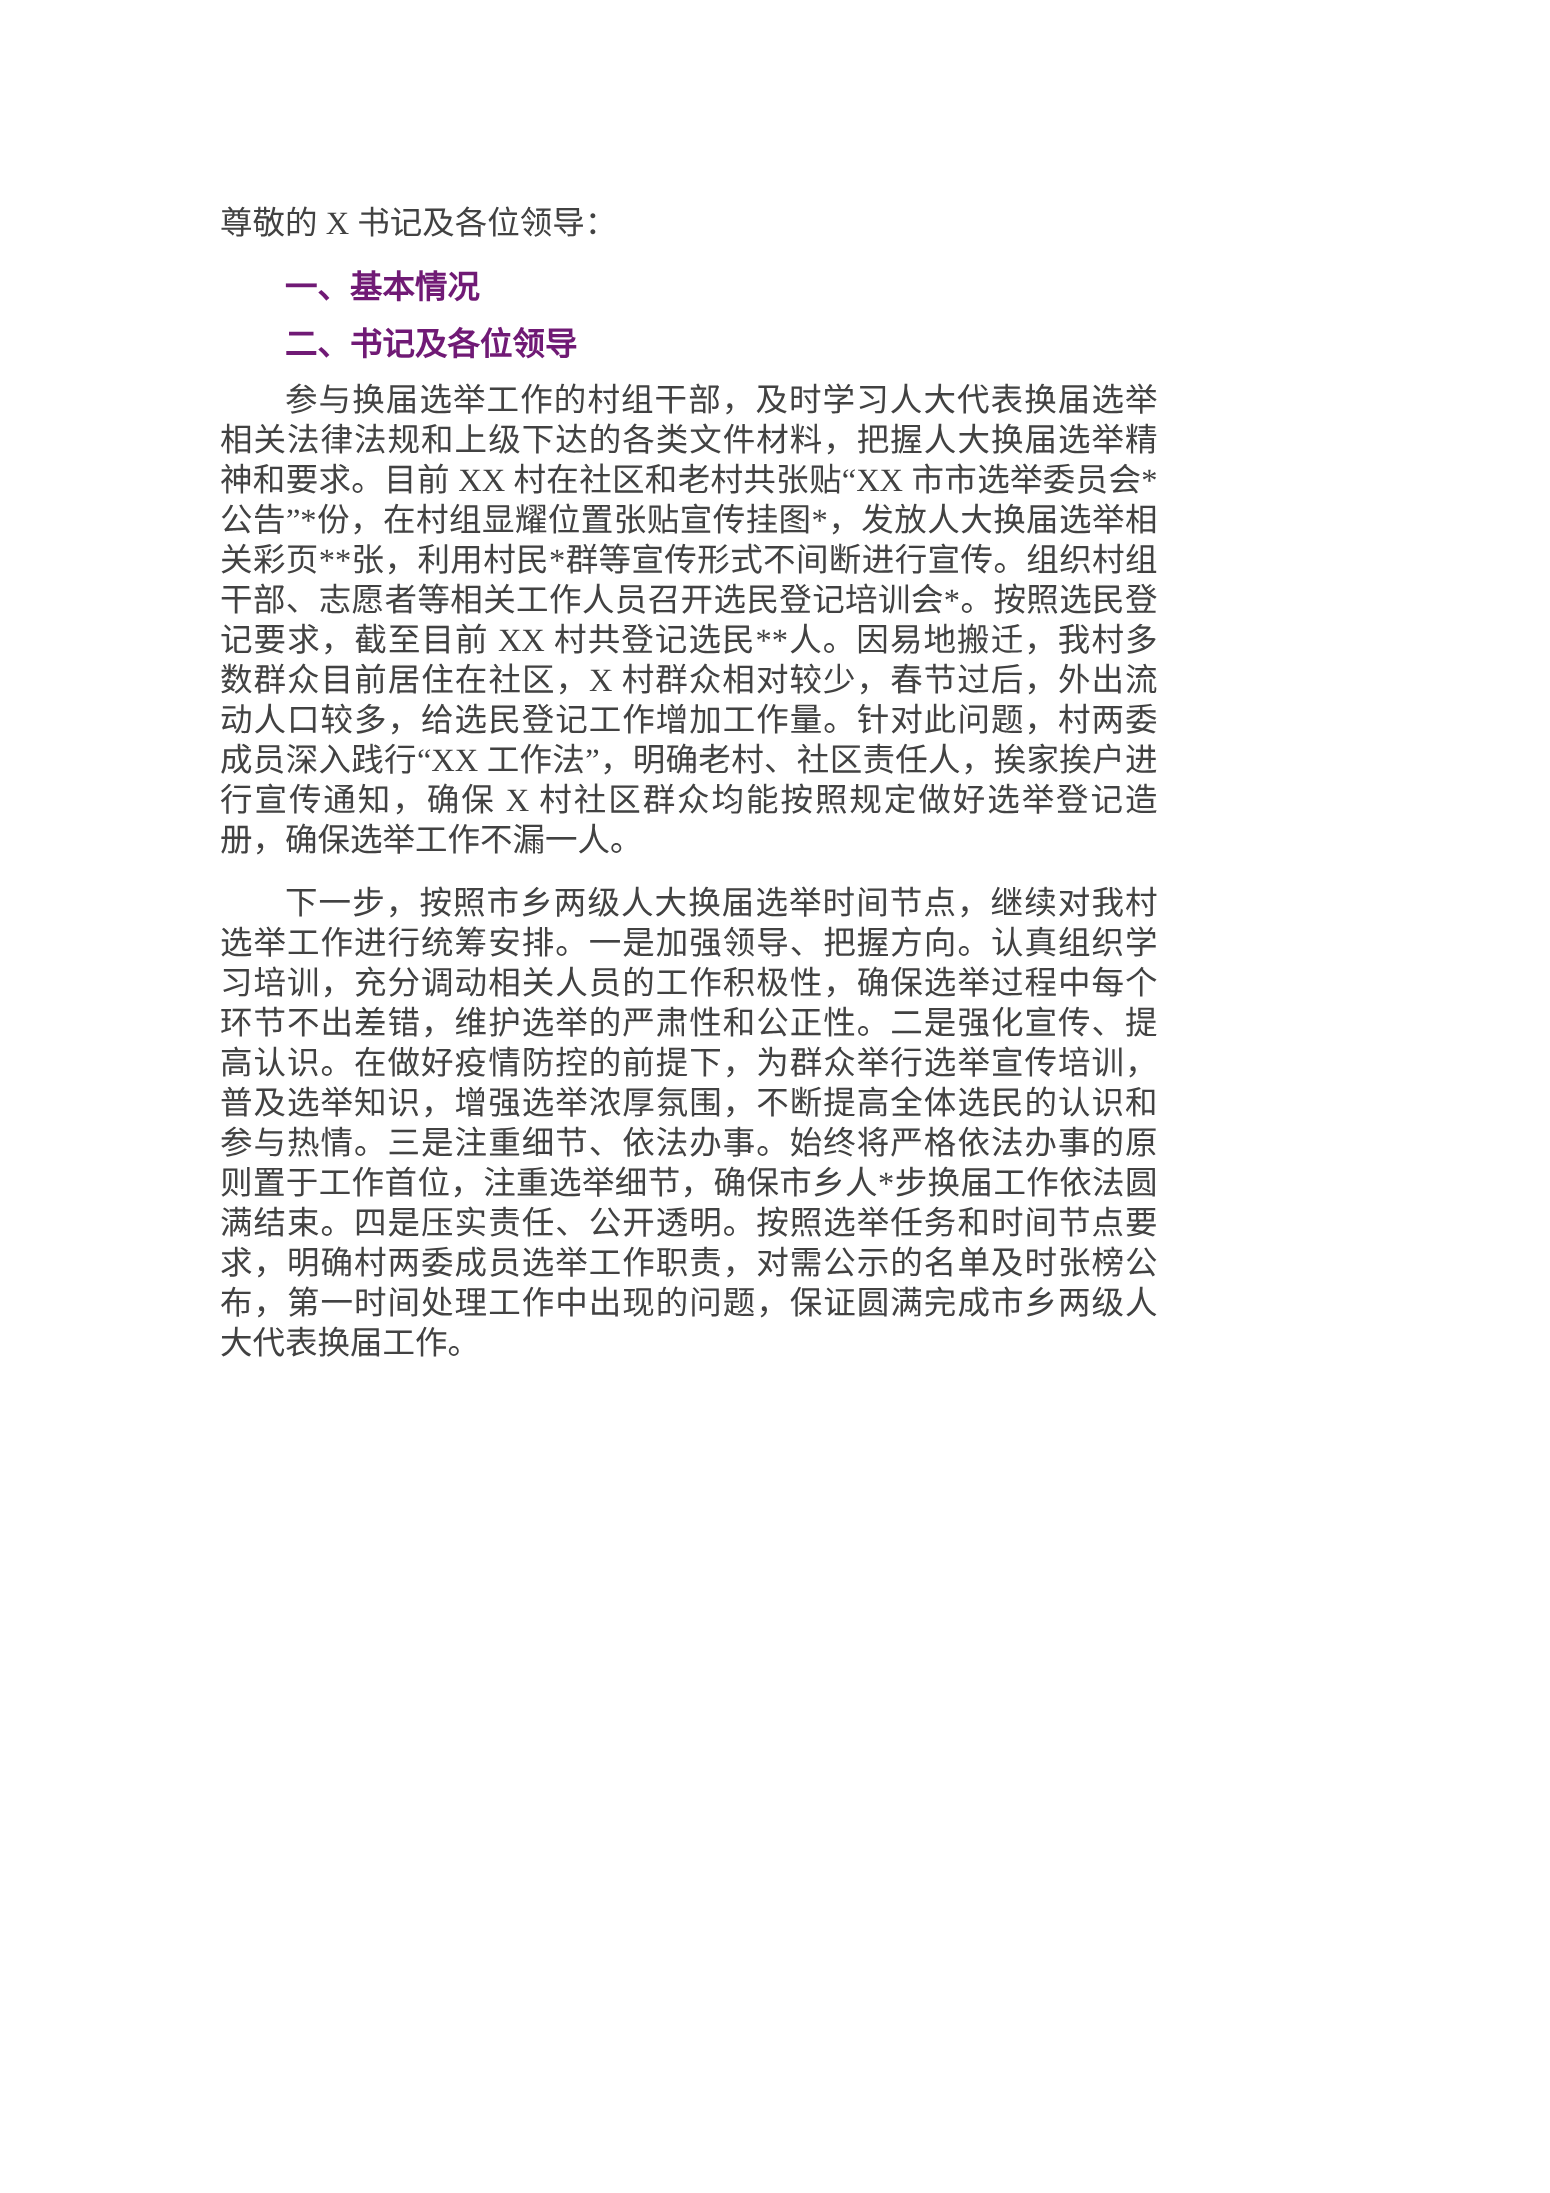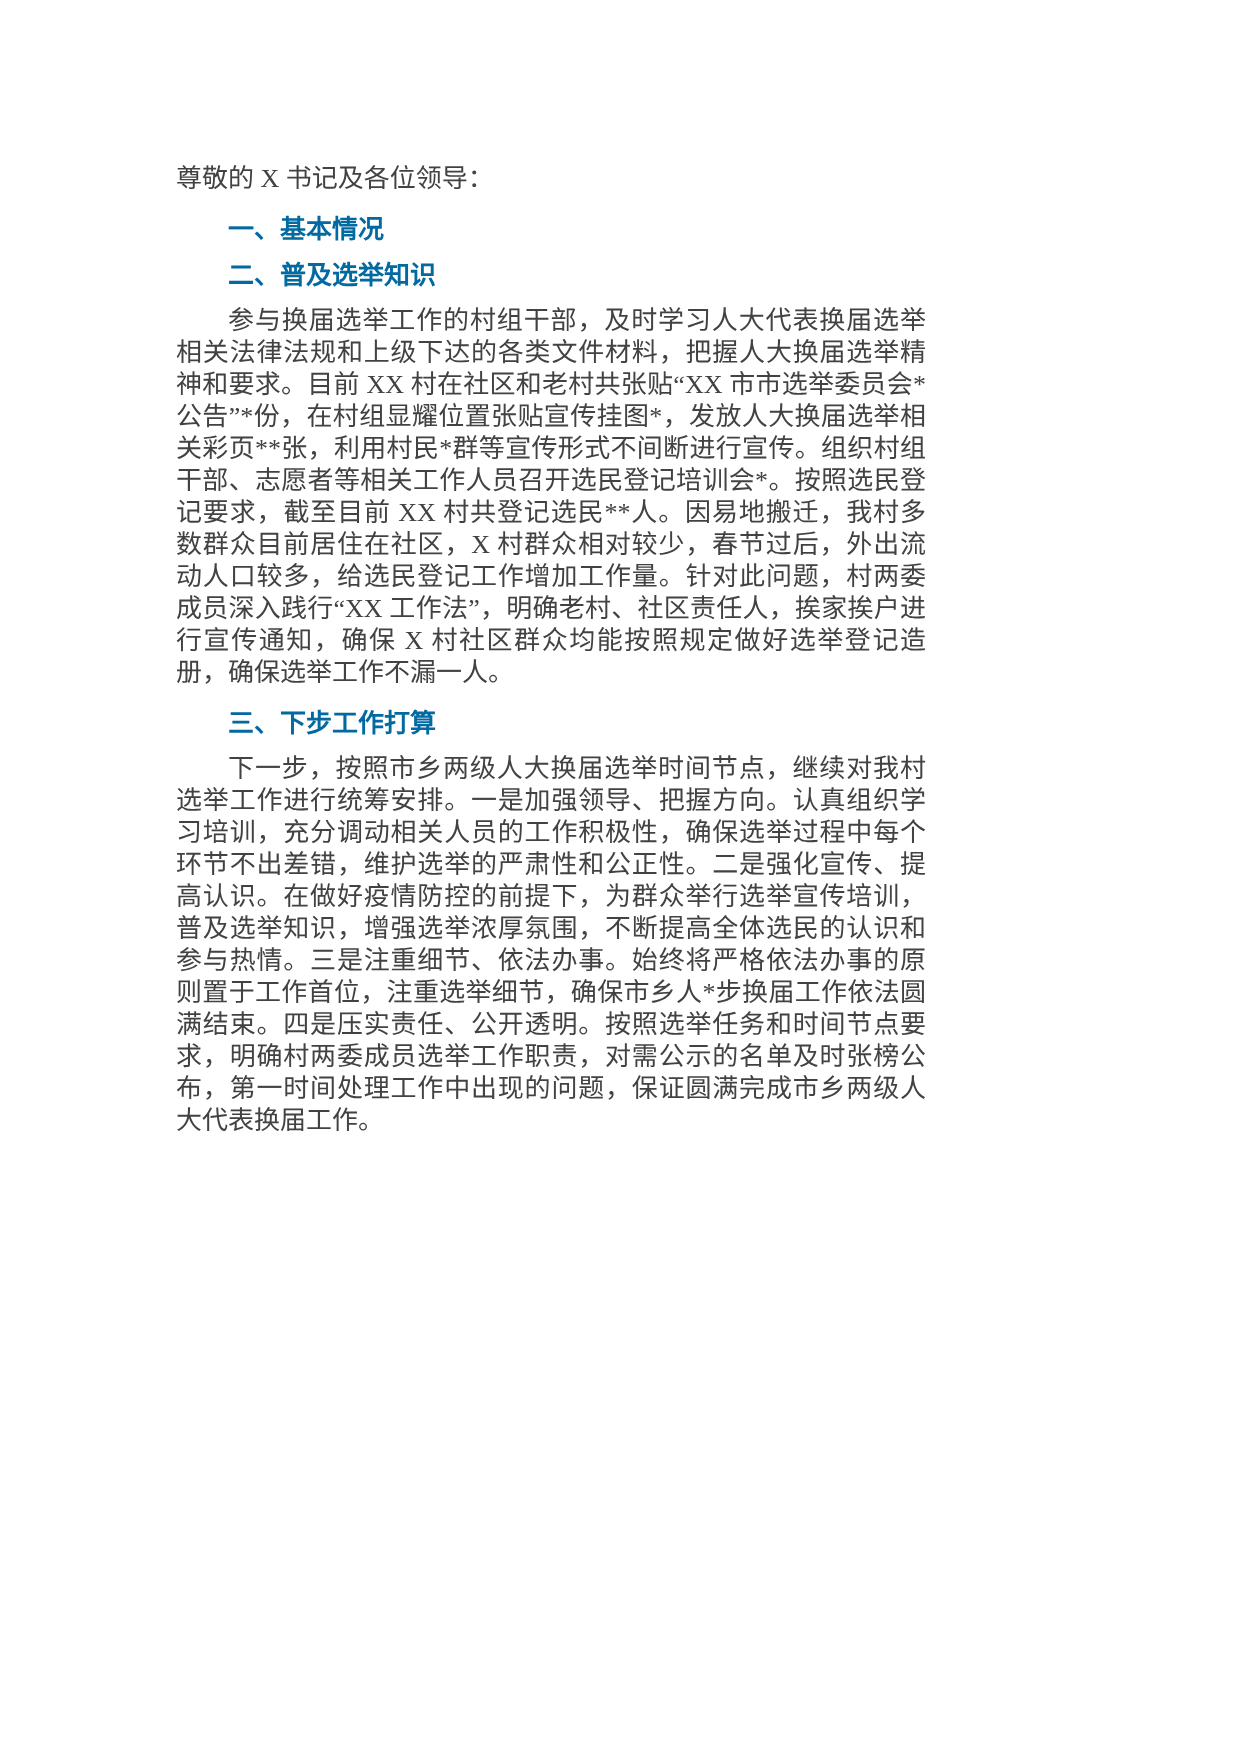--- a/index.html
+++ b/index.html
@@ -27,38 +27,37 @@
     margin: 0 0 18px 0;
   }
   .salutation {
     text-indent: 0;
   }
   .sec-heading {
     font-family: "Liberation Sans", "DejaVu Sans", sans-serif;
     font-weight: 700;
     font-size: 26px;
     line-height: 32px;
-    color: #0369a1;
+    color: #701a75;
     text-align: justify;
     text-indent: 2em;
     margin: 0 0 14px 0;
   }
 </style>
 </head>
 <body>
 
 <div class="doc-page">
 
   <p class="body-par salutation">尊敬的 X 书记及各位领导：</p>
 
 
   <h2 class="sec-heading">一、基本情况</h2>
 
 
-  <h2 class="sec-heading">二、普及选举知识</h2>
+  <h2 class="sec-heading">二、书记及各位领导</h2>
 
   <p class="body-par">参与换届选举工作的村组干部，及时学习人大代表换届选举相关法律法规和上级下达的各类文件材料，把握人大换届选举精神和要求。目前 XX 村在社区和老村共张贴“XX 市市选举委员会*公告”*份，在村组显耀位置张贴宣传挂图*，发放人大换届选举相关彩页**张，利用村民*群等宣传形式不间断进行宣传。组织村组干部、志愿者等相关工作人员召开选民登记培训会*。按照选民登记要求，截至目前 XX 村共登记选民**人。因易地搬迁，我村多数群众目前居住在社区，X 村群众相对较少，春节过后，外出流动人口较多，给选民登记工作增加工作量。针对此问题，村两委成员深入践行“XX 工作法”，明确老村、社区责任人，挨家挨户进行宣传通知，确保 X 村社区群众均能按照规定做好选举登记造册，确保选举工作不漏一人。</p>
 
-  <h2 class="sec-heading">三、下步工作打算</h2>
 
   <p class="body-par">下一步，按照市乡两级人大换届选举时间节点，继续对我村选举工作进行统筹安排。一是加强领导、把握方向。认真组织学习培训，充分调动相关人员的工作积极性，确保选举过程中每个环节不出差错，维护选举的严肃性和公正性。二是强化宣传、提高认识。在做好疫情防控的前提下，为群众举行选举宣传培训，普及选举知识，增强选举浓厚氛围，不断提高全体选民的认识和参与热情。三是注重细节、依法办事。始终将严格依法办事的原则置于工作首位，注重选举细节，确保市乡人*步换届工作依法圆满结束。四是压实责任、公开透明。按照选举任务和时间节点要求，明确村两委成员选举工作职责，对需公示的名单及时张榜公布，第一时间处理工作中出现的问题，保证圆满完成市乡两级人大代表换届工作。</p>
 
 </div>
 
 </body></html>

